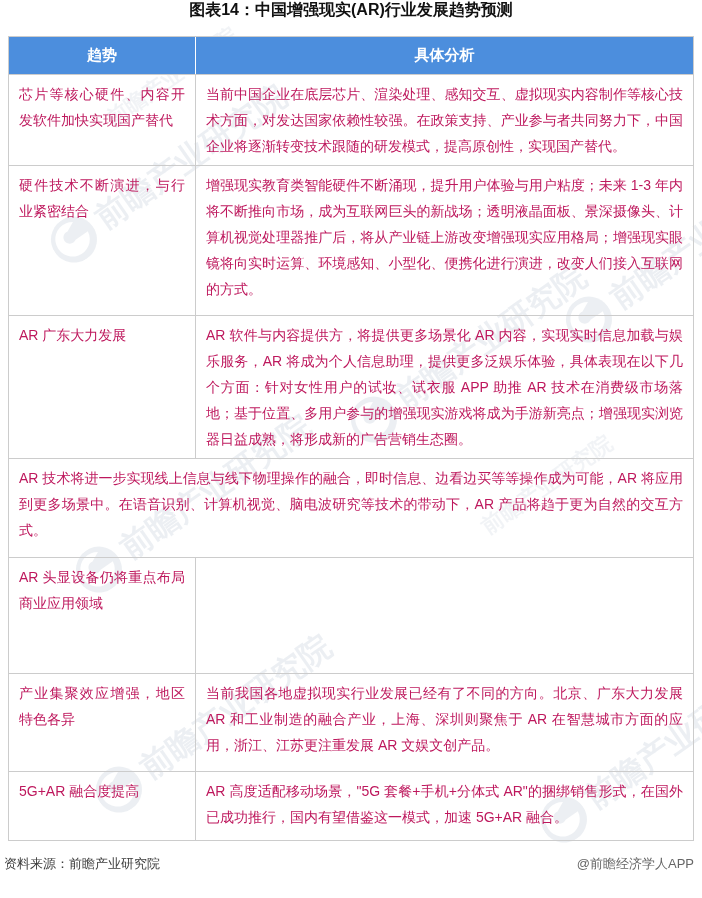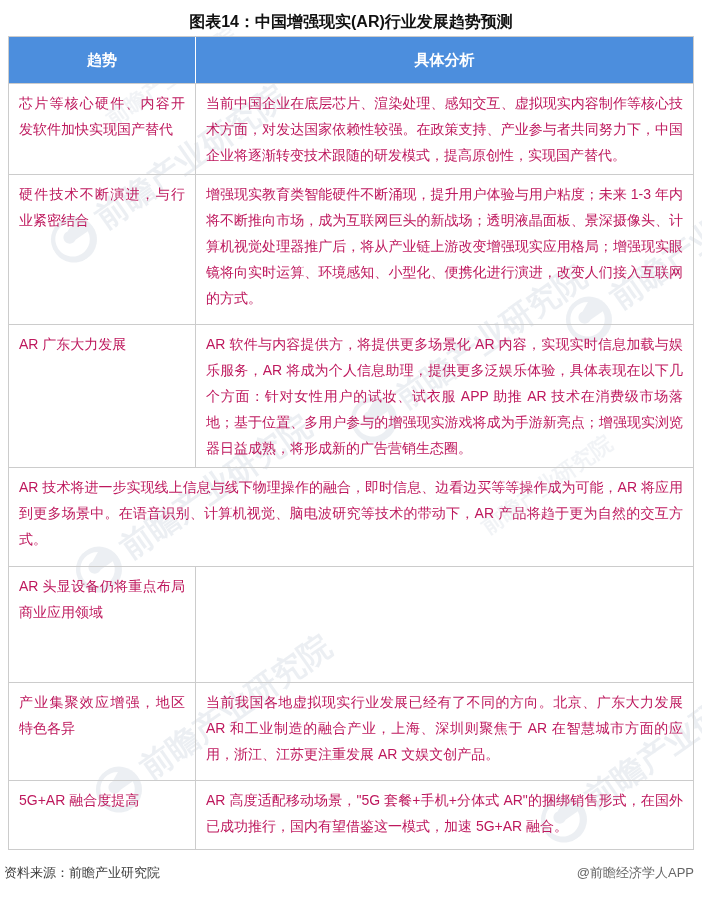--- a/index.html
+++ b/index.html
@@ -5,33 +5,33 @@
   html, body { margin: 0; padding: 0; background: #ffffff; }
   body {
     width: 702px; height: 898px;
     font-family: "Liberation Sans", "DejaVu Sans", sans-serif;
     color: #595959; position: relative; overflow: hidden;
   }
   .page { position: relative; width: 702px; height: 898px; }
 
   .title {
     text-align: center; font-size: 16px; font-weight: bold; color: #111111;
-    padding-top: 12px; height: 36px; box-sizing: border-box; position: relative; z-index: 2;
+    height: 36px; box-sizing: border-box; position: relative; z-index: 2;
   }
 
   .table {
     position: relative; z-index: 2;
     margin: 0 8px; border: 1px solid #cccccc; background: transparent;
   }
   .tr { display: flex; border-top: 1px solid #cccccc; }
   .thead { display: flex; border-top: none; }
   .th {
     background: #4C8EDD; color: #ffffff; font-weight: bold; font-size: 15px;
     display: flex; align-items: center; justify-content: center;
-    height: 46px; box-sizing: border-box;
+    height: 37px; box-sizing: border-box;
   }
   .th-trend  { width: 187px; border-right: 1px solid #ffffff; }
   .th-analysis { flex: 1; }
 
   .td {
     font-size: 14px; line-height: 26px; padding: 6px 10px; box-sizing: border-box;
     text-align: justify; color: #be185d;
   }
   .td-trend { width: 187px; border-right: 1px solid #cccccc; }
   .td-analysis { flex: 1; }

